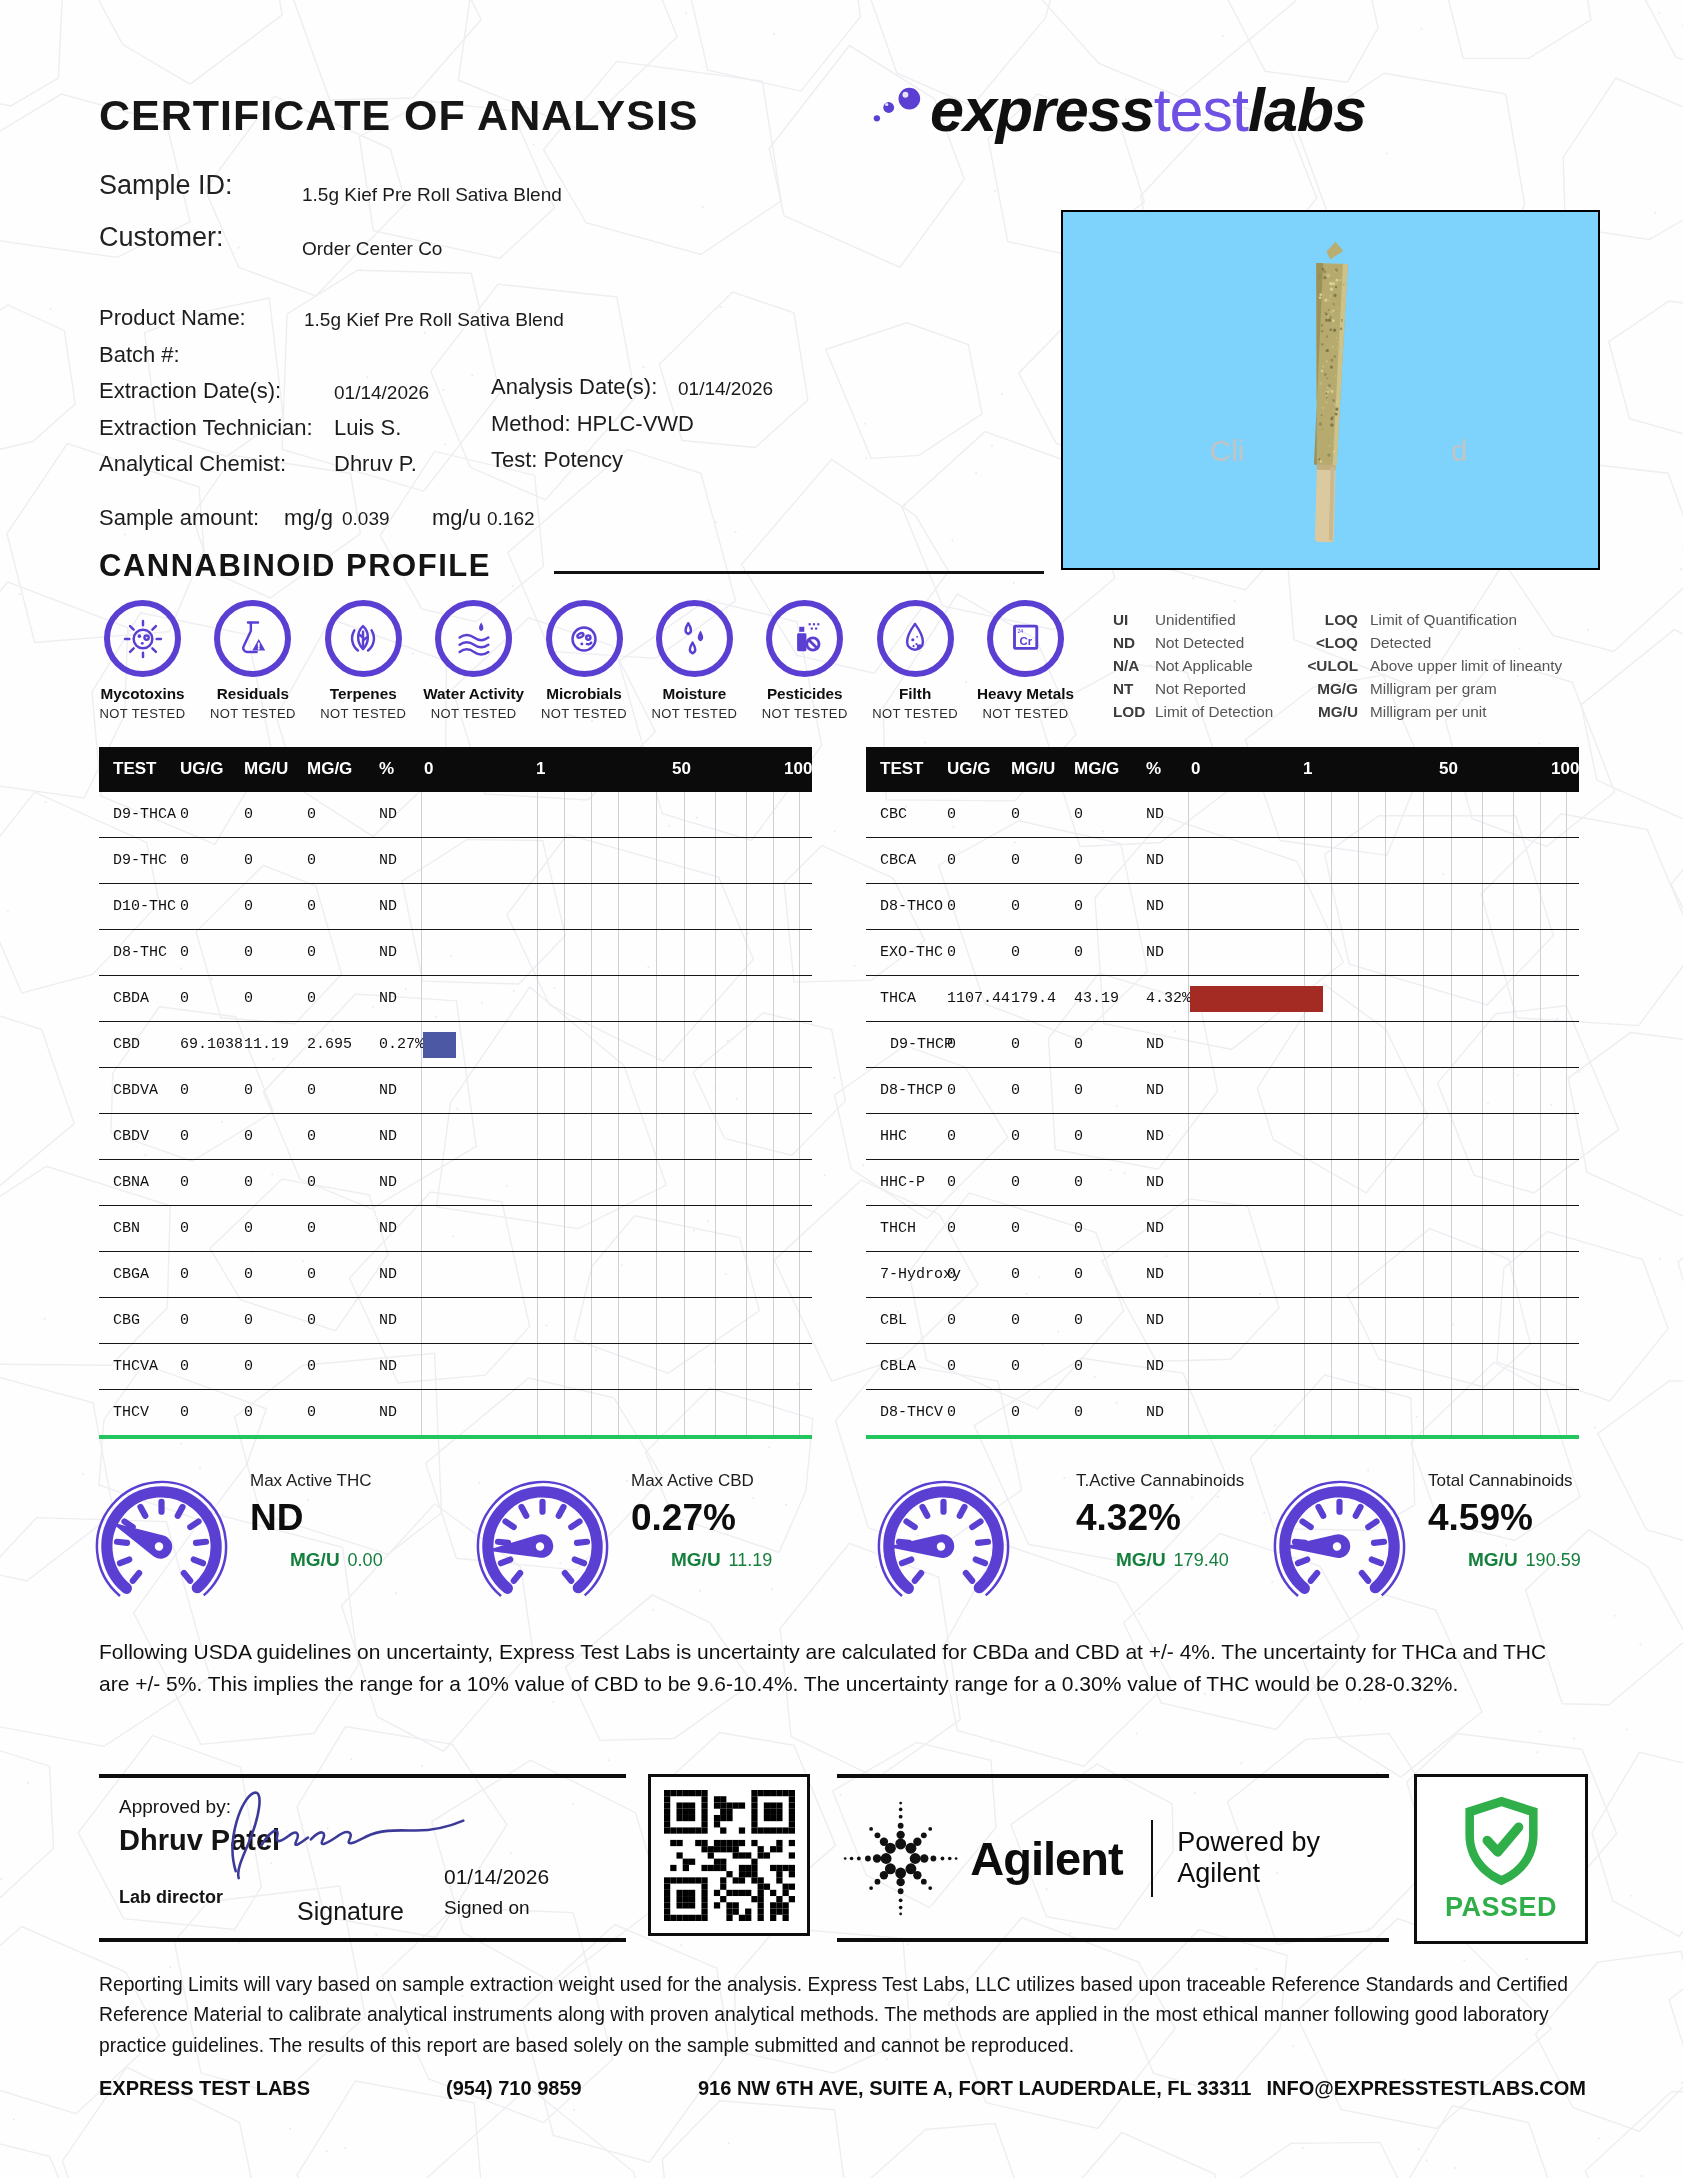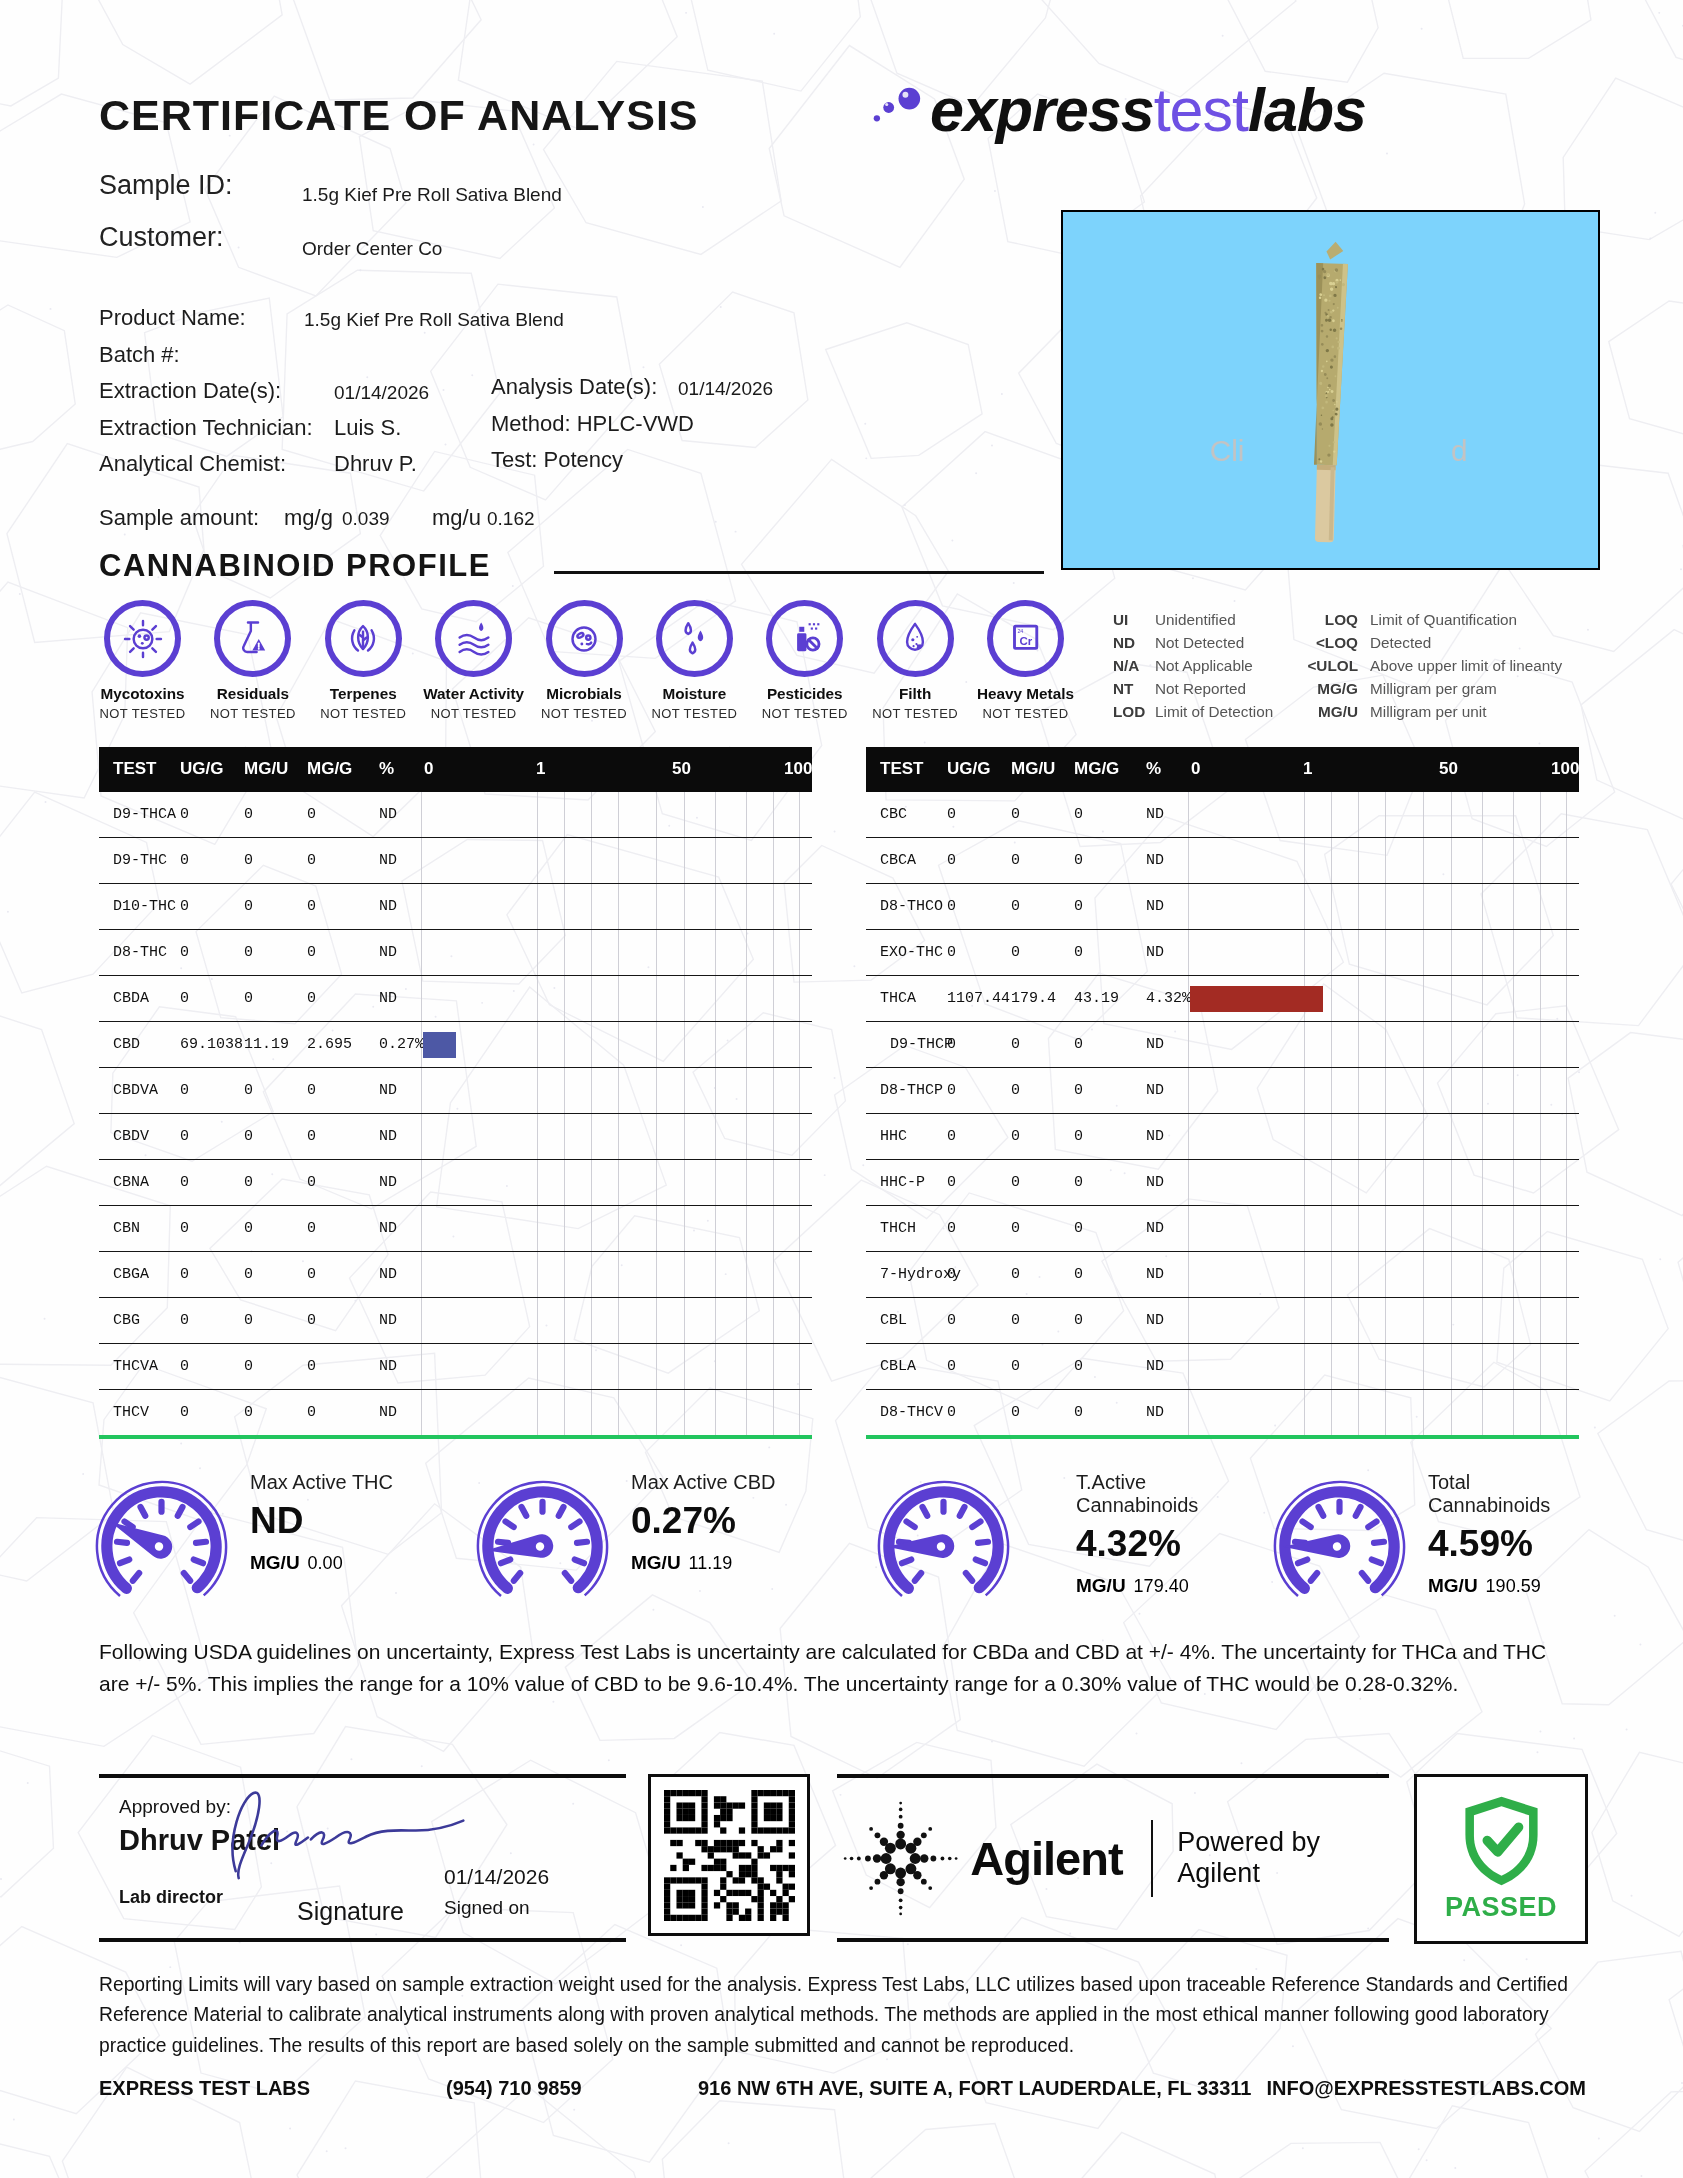--- a/index.html
+++ b/index.html
@@ -44,23 +44,23 @@
   .trow{position:relative;height:45px;border-bottom:1.6px solid #161616;}
   .trow:last-child{border-bottom:none;}
   .trow span{position:absolute;top:14px;font-size:15px;color:#101010;}
   .grid{position:absolute;left:322px;top:0;bottom:0;width:387px;}
   .gline{position:absolute;top:0;bottom:0;width:1px;background:#cfcfd6;}
   .bar{position:absolute;left:324px;top:10px;height:26px;}
   
   .gauges{left:87px;top:1467px;width:1505px;display:flex;}
   .gauge{display:flex;align-items:flex-start;}
   .gtxt{margin-left:14px;padding-top:4px;}
-  .gtitle{font-size:20px;color:#1d1d1d;}
+  .gtitle{font-size:17px;color:#1d1d1d;}
   .gvalue{font-size:37px;font-weight:800;color:#0d0d0d;margin-top:6px;}
-  .gunit{margin-top:10px;font-size:18px;color:#000000;}
+  .gunit{margin-top:10px;font-size:18px;color:#15803d;margin-left:40px;}
   .gunit b{font-size:19px;font-weight:800;margin-right:8px;}
   
   .usda{left:99px;top:1636px;width:1455px;font-size:21px;line-height:1.5;color:#101010;}
   
   .appr{left:99px;top:1774px;width:527px;height:160px;border-top:4px solid #0d0d0d;border-bottom:4px solid #0d0d0d;}
   .appr .a1{left:20px;top:18px;font-size:19px;}
   .appr .a2{left:20px;top:46px;font-size:29px;font-weight:800;}
   .appr .a3{left:20px;top:109px;font-size:18px;font-weight:700;}
   .appr .adate{left:345px;top:87px;font-size:21px;}
   .appr .asig{left:198px;top:119px;font-size:25px;}

